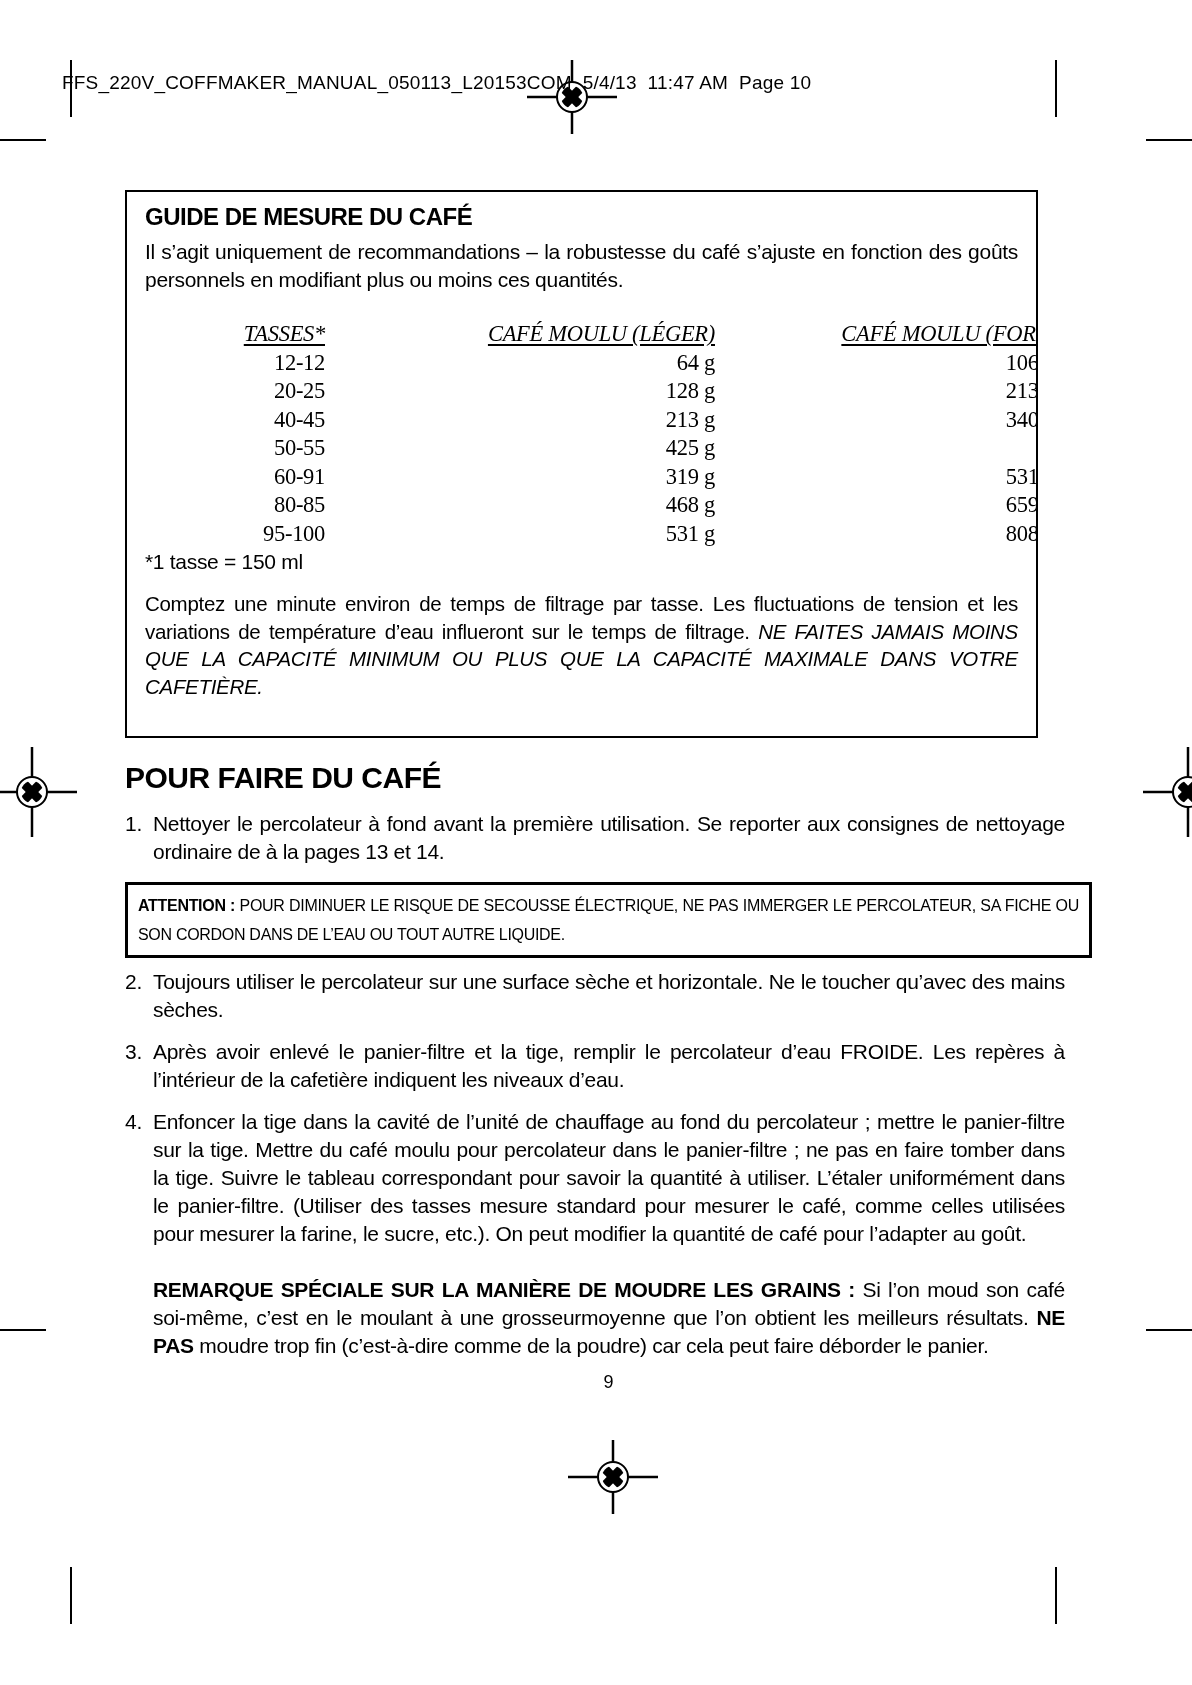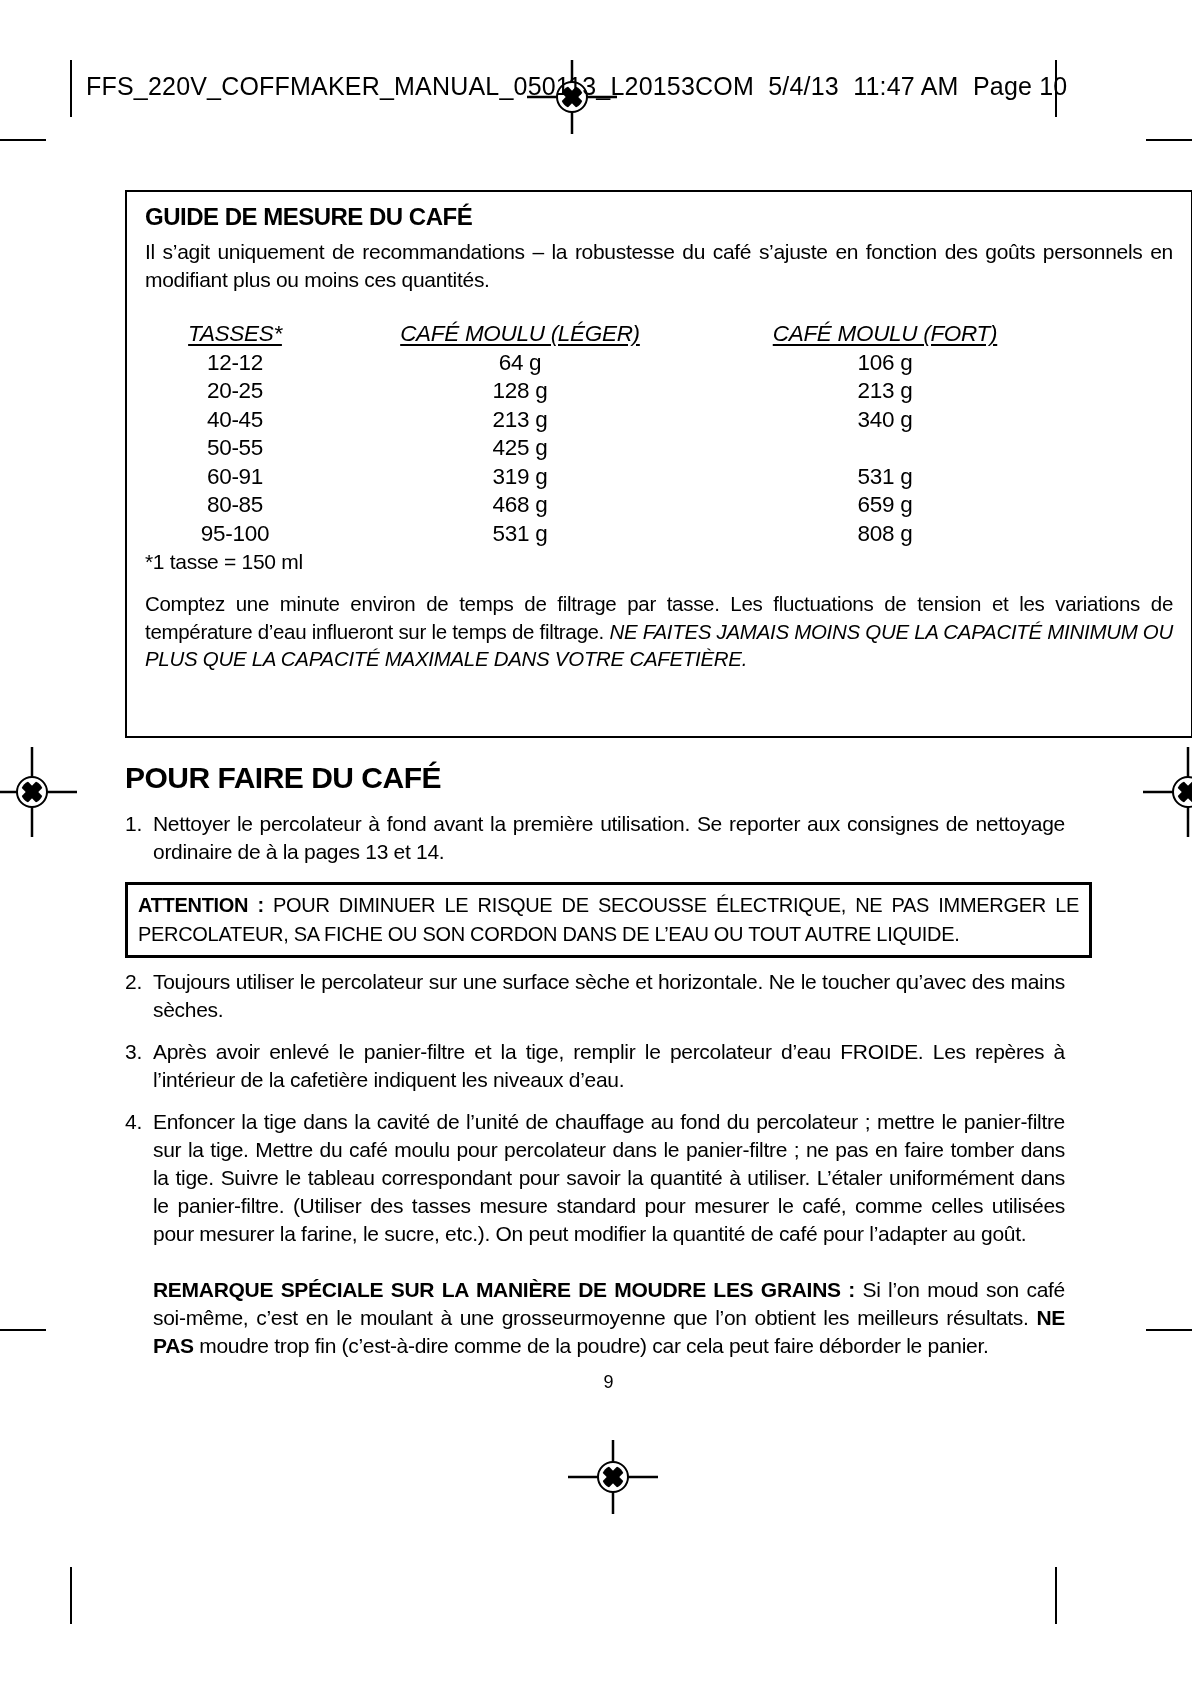--- a/index.html
+++ b/index.html
@@ -12,36 +12,36 @@
     overflow: hidden;
   }
 
   
   .mark { position: absolute; background: #000; }
   .reg { position: absolute; width: 100px; height: 100px; }
 
   
   .header-slug {
     position: absolute;
-    left: 86px; top: 72px;
-    font-size: 25px;
+    left: 62px; top: 72px;
+    font-size: 19px;
     letter-spacing: 0.2px;
     white-space: pre;
   }
 
   
   .content {
     position: absolute;
     left: 125px; top: 190px;
     width: 967px;
   }
 
   .guide-box {
     box-sizing: border-box;
-    width: 1068px;
+    width: 913px;
     height: 548px;
     border: 2px solid #000;
     padding: 10px 18px 0 18px;
     overflow: hidden;
   }
   .guide-title {
     font-size: 24px;
     font-weight: bold;
     letter-spacing: -0.5px;
     line-height: 30px;
@@ -54,21 +54,21 @@
     text-align: justify;
   }
   .measure-table { margin-top: 26px; }
   .trow {
     display: grid;
     grid-template-columns: 180px 390px 340px;
     line-height: 28.5px;
     font-size: 22.5px;
     letter-spacing: -0.3px;
   }
-  .tc { text-align: center; }
+  .tc { text-align: right; font-family: Liberation Serif, serif; }
   .thead .th {
     font-style: italic;
     text-decoration: underline;
     text-underline-offset: 3px;
   }
   .footnote {
     font-size: 21px;
     line-height: 28px;
     letter-spacing: -0.3px;
   }
@@ -101,21 +101,21 @@
   .step .stext { flex: 1; text-align: justify; }
   .step .stext p { margin: 0; }
   .step .stext .remark { margin-top: 28px; }
 
   .warning-box {
     box-sizing: border-box;
     width: 967px;
     border: 3px solid #000;
     padding: 6px 10px;
     margin: 16px 0 10px 0;
-    font-size: 20px;
+    font-size: 16px;
     line-height: 29px;
     letter-spacing: -0.3px;
     text-align: justify;
   }
   .warning-box .wlabel { font-weight: bold; }
 
   .page-number {
     position: absolute;
     left: 125px; top: 1372px;
     width: 967px;

